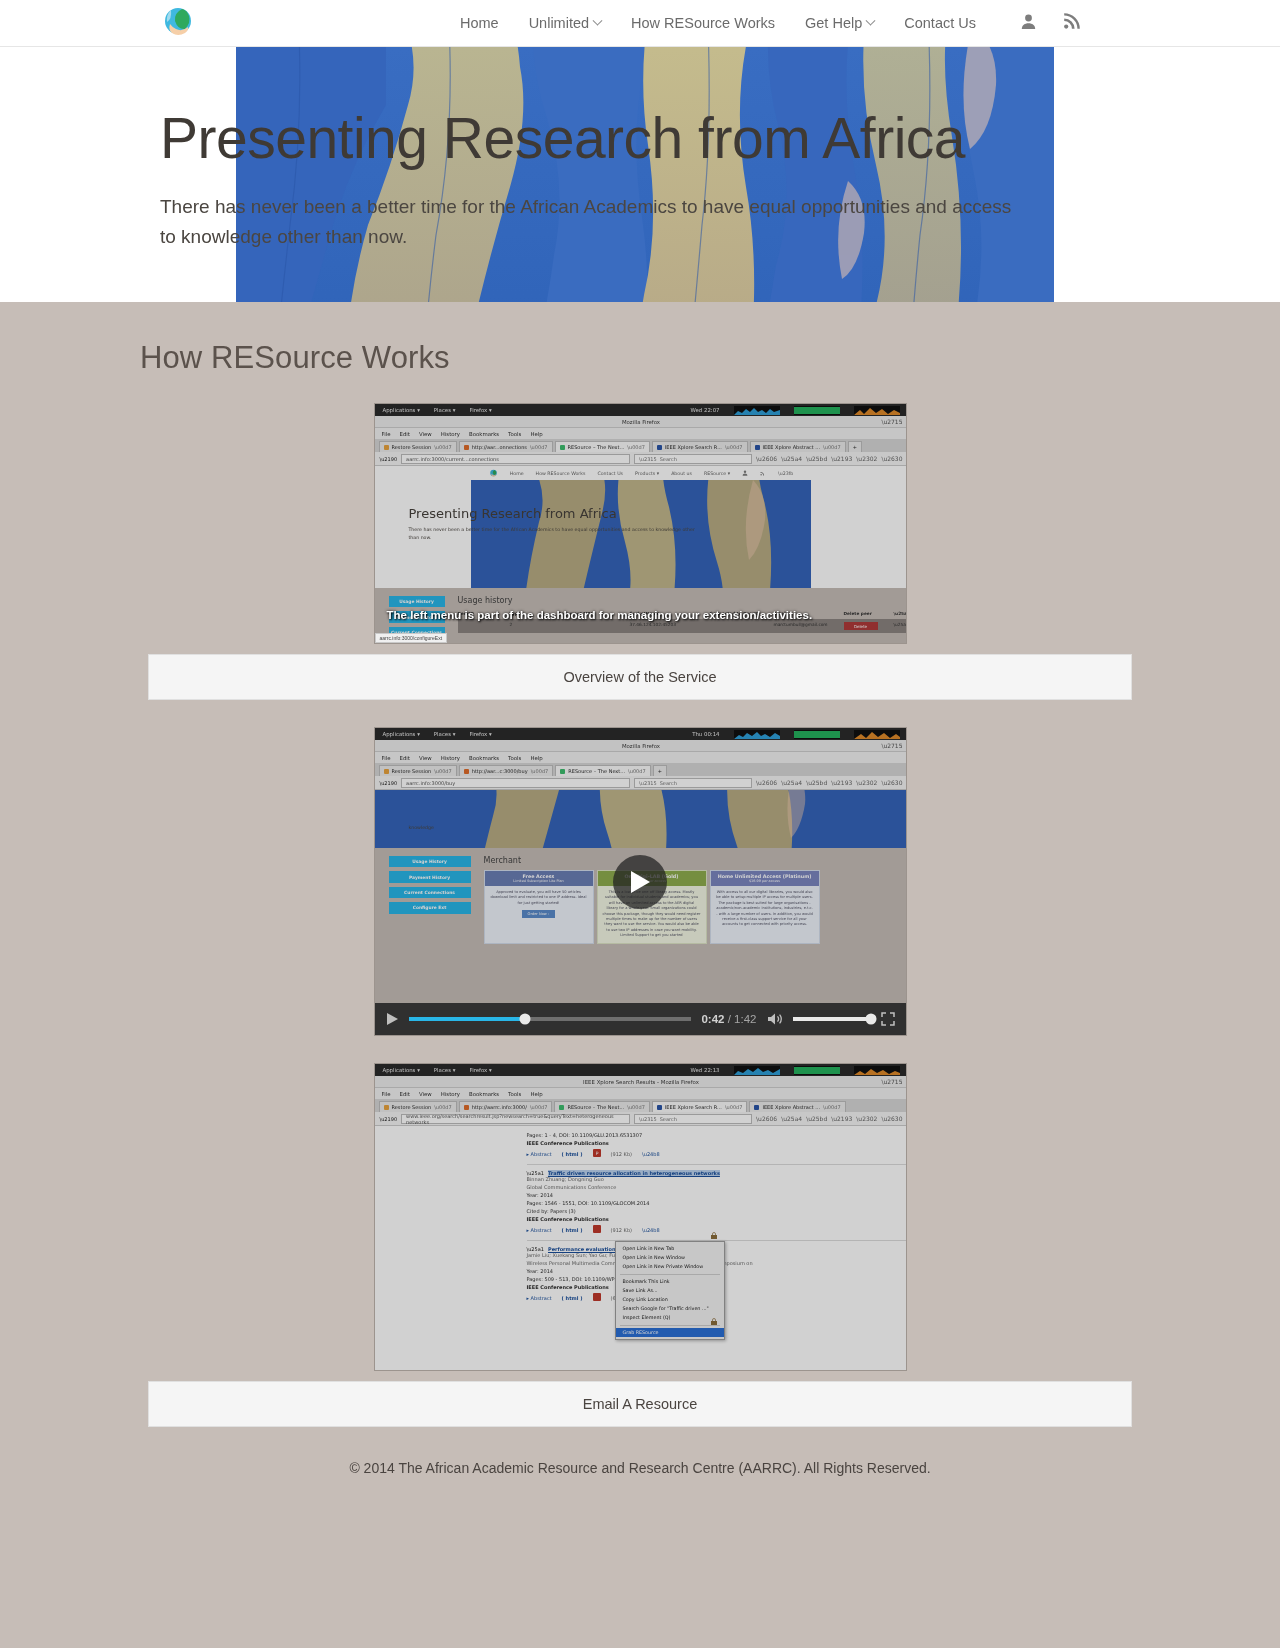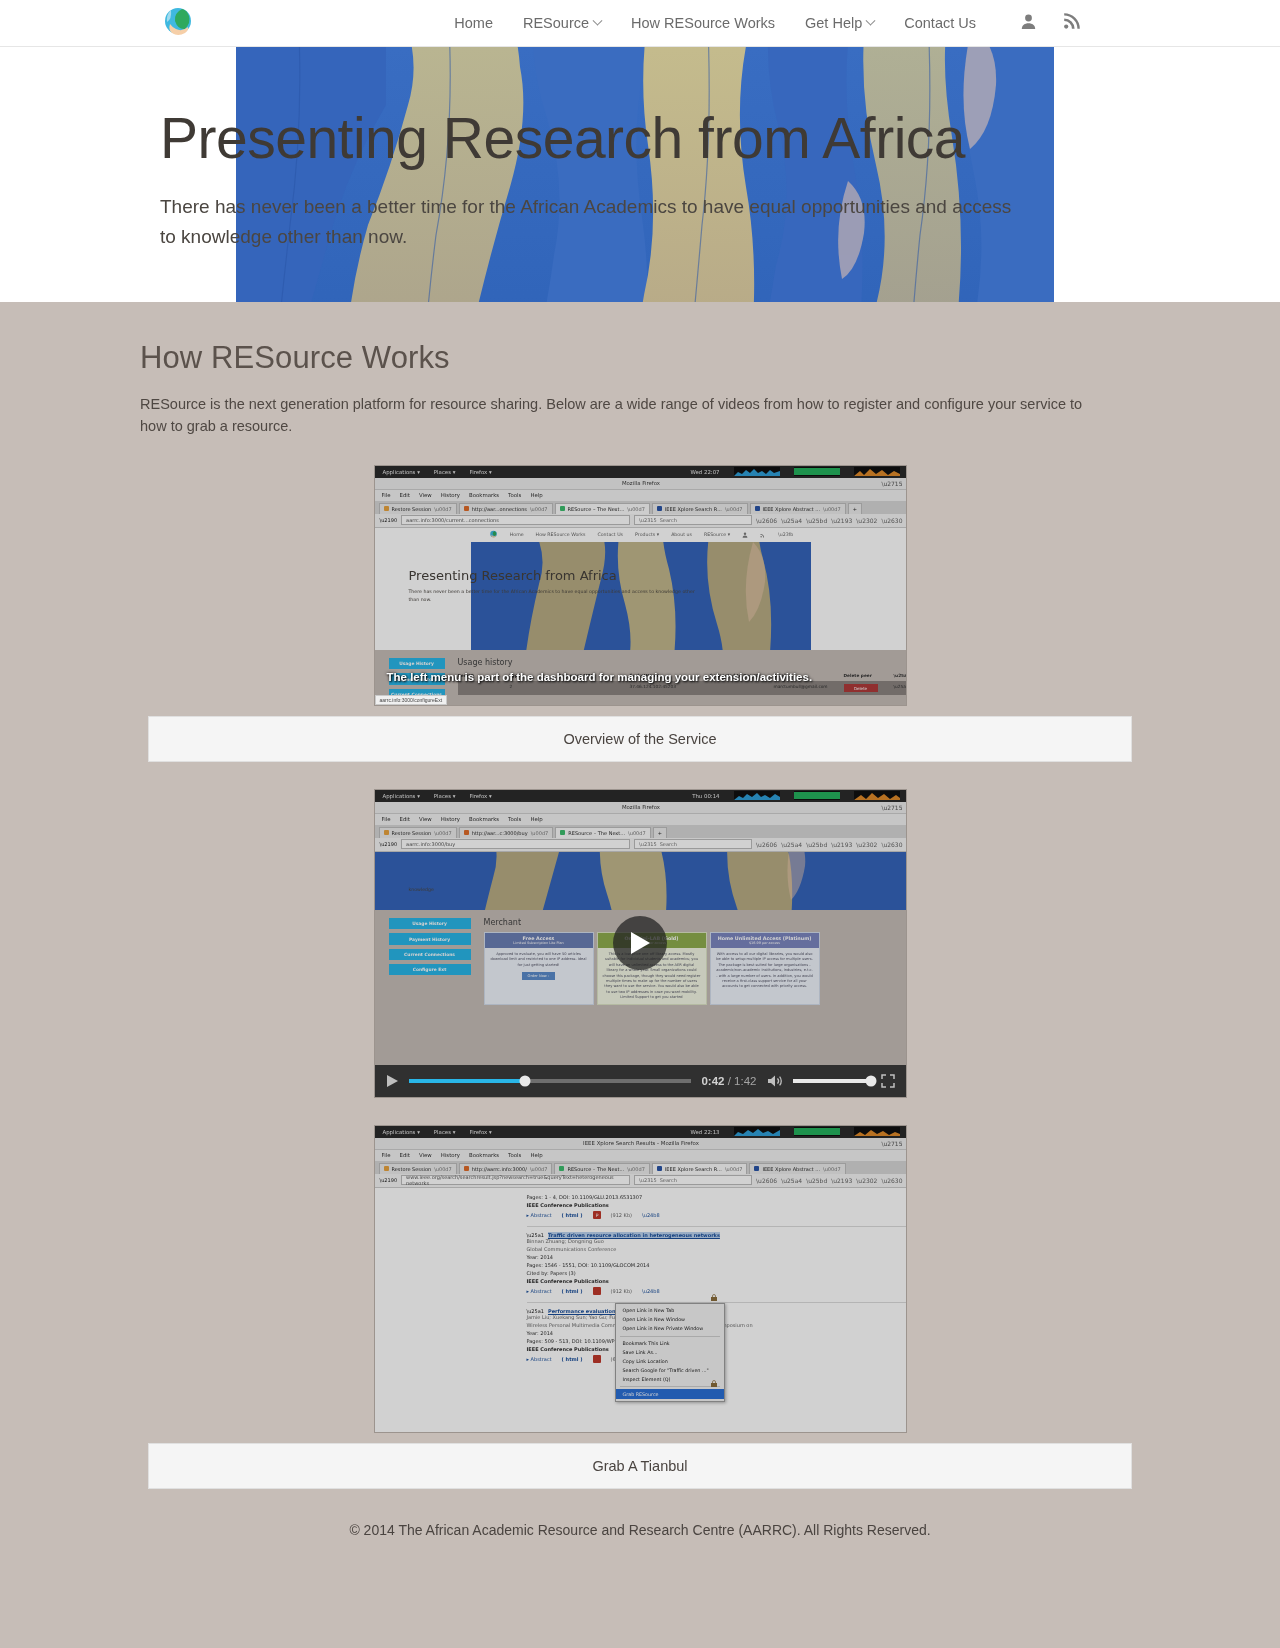--- a/index.html
+++ b/index.html
@@ -247,21 +247,21 @@
       <path d="M22 4 Q14 8 15 16 Q18 25 25 24 Q31 18 29 11 Q27 5 22 4Z" fill="#2fa95e"></path>
       <path d="M10 19 Q8 25 12 28 Q18 32 25 28 Q29 25 28 22 Q22 27 16 24 Q12 22 10 19Z" fill="#f6cfa8"></path>
     </svg>
   </a>
 
   <div class="nav-links">
     <a class="nav-link" href="#">
       <span>Home</span>
     </a>
     <a class="nav-link" href="#">
-      <span>RESource</span>
+      <span>Unlimited</span>
       <i class="caret"></i>
     </a>
     <a class="nav-link" href="#">
       <span>How RESource Works</span>
     </a>
     <a class="nav-link" href="#">
       <span>Get Help</span>
       <i class="caret"></i>
     </a>
     <a class="nav-link" href="#">
@@ -320,21 +320,20 @@
   <div class="hero-inner">
     <h1 class="hero-title">Presenting Research from Africa</h1>
     <p class="hero-sub">There has never been a better time for the African Academics to have equal opportunities and access to knowledge other than now.</p>
   </div>
 </div>
 
 <div class="main">
   <div class="container">
 
     <h2 class="sec-title">How RESource Works</h2>
-    <p class="sec-desc">RESource is the next generation platform for resource sharing. Below are a wide range of videos from how to register and configure your service to how to grab a resource.</p>
 
     <div class="video-block">
       <div class="video-frame">
         <div class="ff">
 
           <div class="ff-top">
             <span>Applications ▾</span>
             <span>Places ▾</span>
             <span>Firefox ▾</span>
             <span class="spacer"></span>
@@ -832,21 +831,21 @@
               </svg>
             <svg class="lock" style="left:336px;top:192px" viewBox="0 0 6 7">
                 <rect y="3" width="6" height="4" fill="#8a6d3b"></rect>
                 <path d="M1.5 3 V2 a1.5 1.5 0 0 1 3 0 v1" stroke="#8a6d3b" stroke-width=".7" fill="none"></path>
               </svg>
           </div>
         </div>
 
         <div class="video-dim"></div>
       </div>
-      <div class="video-caption">Grab A Tianbul</div>
+      <div class="video-caption">Email A Resource</div>
     </div>
 
   </div>
 </div>
 
 <div class="footer">
   <span>© 2014 The African Academic Resource and Research Centre (AARRC). All Rights Reserved.</span>
 </div>
 
 </body></html>

